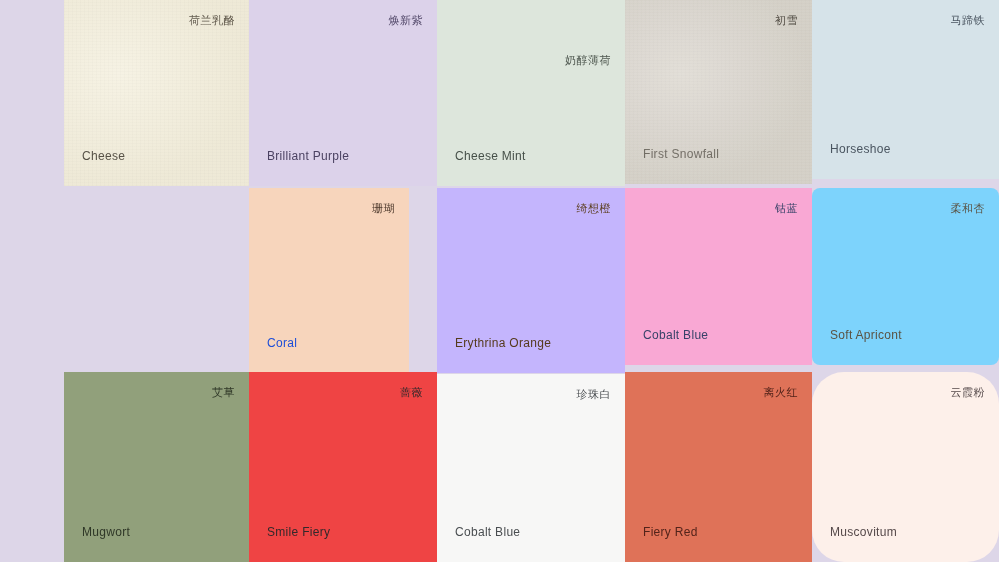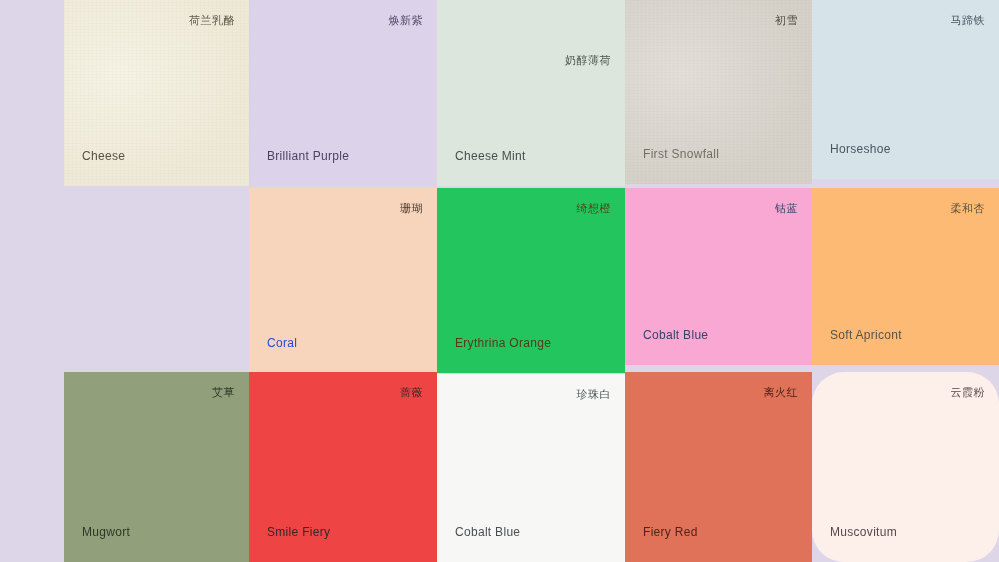--- a/index.html
+++ b/index.html
@@ -79,33 +79,33 @@
       <span class="en-name" style="color: rgb(70, 80, 73);">Cheese Mint</span>
     </div>
     <div class="swatch grain" style="left: 625px; top: 0px; width: 187px; height: 184px; background: rgb(217, 212, 203);">
       <span class="cn-name" style="color: rgb(77, 72, 63);">初雪</span>
       <span class="en-name" style="color: rgb(106, 101, 92);">First Snowfall</span>
     </div>
     <div class="swatch" style="left: 812px; top: 0px; width: 187px; height: 179px; background: rgb(214, 227, 233);">
       <span class="cn-name" style="color: rgb(74, 85, 96);">马蹄铁</span>
       <span class="en-name" style="color: rgb(74, 85, 96);">Horseshoe</span>
     </div>
-    <div class="swatch" style="left: 249px; top: 188px; width: 188px; height: 185px; background: rgb(247, 213, 188);">
+    <div class="swatch" style="left: 249px; top: 188px; width: 160px; height: 185px; background: rgb(247, 213, 188);">
       <span class="cn-name" style="color: rgb(79, 59, 46);">珊瑚</span>
       <span class="en-name" style="color: #1d4ed8;">Coral</span>
     </div>
-    <div class="swatch" style="left: 437px; top: 188px; width: 188px; height: 185px; background: #22c55e;">
+    <div class="swatch" style="left: 437px; top: 188px; width: 188px; height: 185px; background: #c4b5fd;">
       <span class="cn-name" style="color: rgb(91, 61, 29);">绮想橙</span>
       <span class="en-name" style="color: rgb(85, 58, 28);">Erythrina Orange</span>
     </div>
     <div class="swatch" style="left: 625px; top: 188px; width: 187px; height: 177px; background: #f9a8d4;">
       <span class="cn-name" style="color: rgb(55, 66, 104);">钴蓝</span>
       <span class="en-name" style="color: rgb(55, 66, 104);">Cobalt Blue</span>
     </div>
-    <div class="swatch" style="left: 812px; top: 188px; width: 187px; height: 177px; background: #fdba74;">
+    <div class="swatch" style="left: 812px; top: 188px; width: 187px; height: 177px; background: #7dd3fc; border-radius: 8px;">
       <span class="cn-name" style="color: rgb(90, 83, 68);">柔和杏</span>
       <span class="en-name" style="color: rgb(90, 83, 68);">Soft Apricont</span>
     </div>
     <div class="swatch" style="left: 64px; top: 372px; width: 185px; height: 190px; background: rgb(145, 160, 123);">
       <span class="cn-name" style="color: rgb(47, 55, 39);">艾草</span>
       <span class="en-name" style="color: rgb(47, 55, 39);">Mugwort</span>
     </div>
     <div class="swatch" style="left: 249px; top: 372px; width: 188px; height: 190px; background: #ef4444;">
       <span class="cn-name" style="color: rgb(51, 41, 43);">蔷薇</span>
       <span class="en-name" style="color: rgb(51, 41, 43);">Smile Fiery</span>

